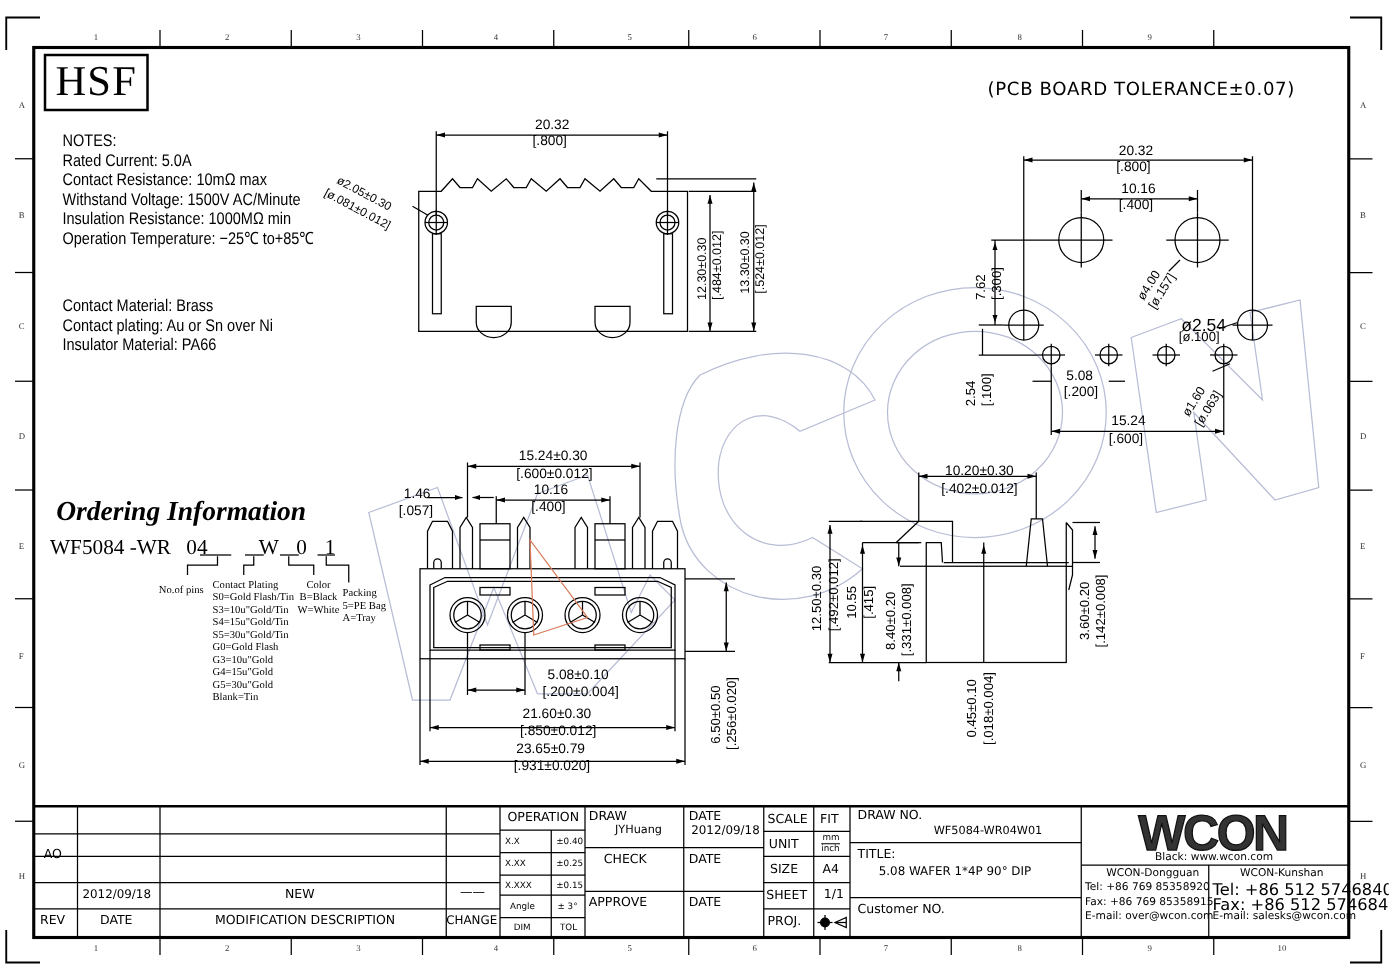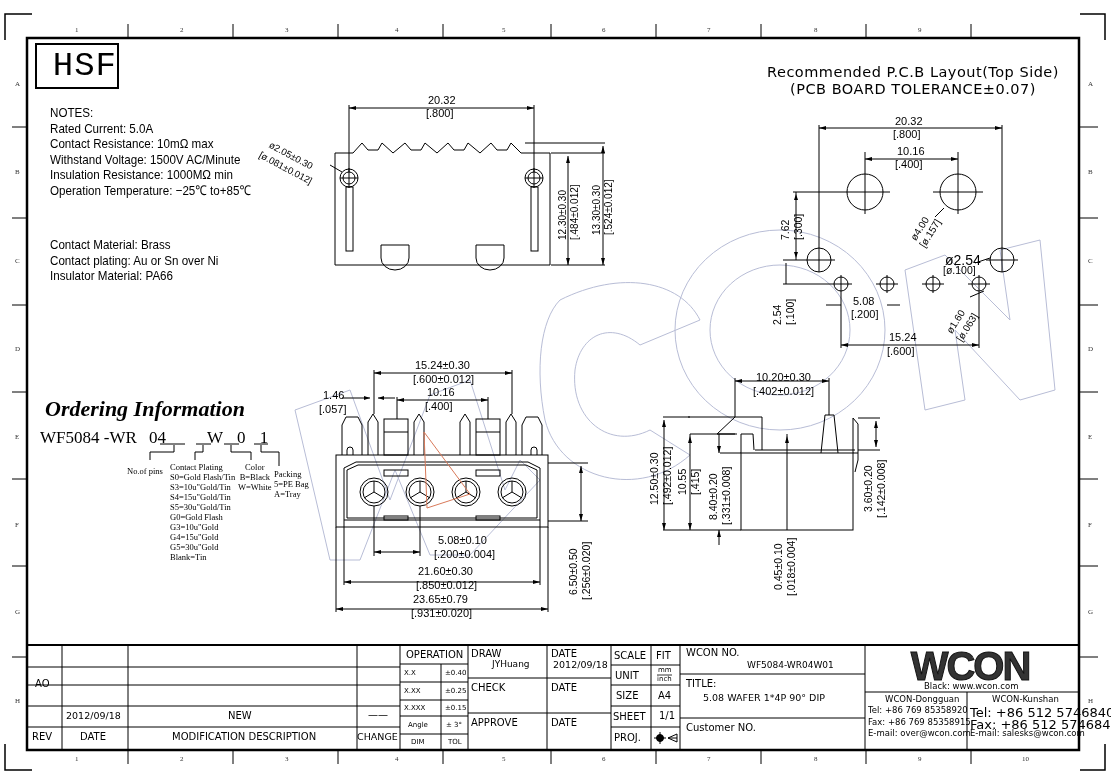--- a/index.html
+++ b/index.html
@@ -4,21 +4,21 @@
 <style>
   html, body { margin:0; padding:0; background:#ffffff; }
   body { width:1111px; height:784px; position:relative; overflow:hidden; font-family:"DejaVu Sans", sans-serif; color:#000; }
   svg { position:absolute; left:0; top:0; }
   .mono { font-family:"DejaVu Sans Mono", "Liberation Mono", monospace; }
   .txt { position:absolute; white-space:nowrap; line-height:1; }
   .notes { position:absolute; left:50px; top:105px; font-family:"Liberation Sans", sans-serif; font-size:13.5px; line-height:15.6px; transform:scaleX(0.86); transform-origin:left top; }
   .notes div { white-space:nowrap; }
   .materials { position:absolute; left:50px; top:237px; font-family:"Liberation Sans", sans-serif; font-size:13.5px; line-height:15.6px; transform:scaleX(0.86); transform-origin:left top; }
   .materials div { white-space:nowrap; }
-  .hsf { position:absolute; left:35px; top:43px; width:80px; height:42px; border:2px solid #000; font-family:Liberation Mono, monospace; font-size:34px; text-align:right; line-height:42px; letter-spacing:1px; }
+  .hsf { position:absolute; left:35px; top:43px; width:80px; height:42px; border:2px solid #000; font-family:Liberation Serif, serif; font-size:34px; text-align:center; line-height:42px; letter-spacing:1px; }
   .ord-title { position:absolute; left:45px; top:396px; font-family:"Liberation Serif", serif; font-style:italic; font-weight:bold; font-size:22px; }
   .ord-code { position:absolute; left:40px; top:428px; font-family:"Liberation Serif", serif; font-size:17px; white-space:nowrap; }
   .ord-small { position:absolute; font-family:"Liberation Serif", serif; font-size:8.5px; line-height:10px; white-space:nowrap; }
   .pcb-title { position:absolute; left:757px; top:64px; font-family:"DejaVu Sans", sans-serif; font-size:14.5px; line-height:17px; text-align:center; width:312px; letter-spacing:0.5px; }
   .dim { font-family:"Liberation Sans", sans-serif; font-size:11px; }
   .tb { position:absolute; font-family:"DejaVu Sans", sans-serif; font-size:10px; white-space:nowrap; line-height:1; }
   .tbs { font-size:7px; }
   .grid-label { position:absolute; font-family:"Liberation Serif", serif; font-size:7px; color:#333; }
 </style>
 </head>
@@ -455,21 +455,20 @@
 <div class="txt dim" style="left:428px;top:95px">20.32</div>
 <div class="txt dim" style="left:426px;top:108px">[.800]</div>
 <div class="txt dim" style="left:272px;top:140px;font-size:9.5px;transform:rotate(28deg);transform-origin:left top">ø2.05±0.30</div>
 <div class="txt dim" style="left:262px;top:150px;font-size:9.5px;transform:rotate(28deg);transform-origin:left top">[ø.081±0.012]</div>
 <div class="txt dim" style="left:558px;top:240px;transform:rotate(-90deg);transform-origin:left top;font-size:10px">12.30±0.30</div>
 <div class="txt dim" style="left:570px;top:240px;transform:rotate(-90deg);transform-origin:left top;font-size:10px">[.484±0.012]</div>
 <div class="txt dim" style="left:592px;top:235px;transform:rotate(-90deg);transform-origin:left top;font-size:10px">13.30±0.30</div>
 <div class="txt dim" style="left:604px;top:235px;transform:rotate(-90deg);transform-origin:left top;font-size:10px">[.524±0.012]</div>
 
 <div class="pcb-title">
-  <div>Recommended P.C.B Layout(Top Side)</div>
   <div>(PCB BOARD TOLERANCE±0.07)</div>
 </div>
 <div class="txt dim" style="left:895px;top:116px">20.32</div>
 <div class="txt dim" style="left:893px;top:129px">[.800]</div>
 <div class="txt dim" style="left:897px;top:146px">10.16</div>
 <div class="txt dim" style="left:895px;top:159px">[.400]</div>
 <div class="txt dim" style="left:909px;top:237px;transform:rotate(-58deg);transform-origin:left top;font-size:10px">ø4.00</div>
 <div class="txt dim" style="left:918px;top:244px;transform:rotate(-58deg);transform-origin:left top;font-size:10px">[ø.157]</div>
 <div class="txt dim" style="left:945px;top:253px;font-size:14px">ø2.54</div>
 <div class="txt dim" style="left:943px;top:265px;font-size:10.5px">[ø.100]</div>
@@ -530,37 +529,37 @@
 <div class="tb tbs" style="left:445px;top:705px">±0.15</div>
 <div class="tb tbs" style="left:408px;top:722px">Angle</div>
 <div class="tb tbs" style="left:446px;top:722px">± 3°</div>
 <div class="tb tbs" style="left:411px;top:739px">DIM</div>
 <div class="tb tbs" style="left:448px;top:739px">TOL</div>
 
 <div class="tb" style="left:471px;top:649px">DRAW</div>
 <div class="tb" style="left:492px;top:660px;font-size:9px">JYHuang</div>
 <div class="tb" style="left:551px;top:649px">DATE</div>
 <div class="tb" style="left:553px;top:660px;font-size:9.5px">2012/09/18</div>
-<div class="tb" style="left:471px;top:683px">CHECK</div>
+<div class="tb" style="left:483px;top:683px">CHECK</div>
 <div class="tb" style="left:551px;top:683px">DATE</div>
 <div class="tb" style="left:471px;top:718px">APPROVE</div>
 <div class="tb" style="left:551px;top:718px">DATE</div>
 
 <div class="tb" style="left:614px;top:651px">SCALE</div>
 <div class="tb" style="left:656px;top:651px">FIT</div>
 <div class="tb" style="left:615px;top:671px">UNIT</div>
 <div class="tb tbs" style="left:658px;top:667px">mm</div>
 <div class="tb tbs" style="left:657px;top:676px">inch</div>
 <div class="tb" style="left:616px;top:691px">SIZE</div>
 <div class="tb" style="left:658px;top:691px">A4</div>
 <div class="tb" style="left:613px;top:712px">SHEET</div>
 <div class="tb" style="left:659px;top:711px">1/1</div>
 <div class="tb" style="left:614px;top:733px">PROJ.</div>
 
-<div class="tb" style="left:686px;top:648px">WCON NO.</div>
+<div class="tb" style="left:686px;top:648px">DRAW NO.</div>
 <div class="tb mono" style="left:747px;top:661px;font-size:9px">WF5084-WR04W01</div>
 <div class="tb" style="left:686px;top:679px">TITLE:</div>
 <div class="tb mono" style="left:703px;top:693px;font-size:9.5px">5.08 WAFER 1*4P 90° DIP</div>
 <div class="tb" style="left:686px;top:723px">Customer NO.</div>
 
 <div class="tb" style="left:924px;top:682px;font-size:8.5px">Black: www.wcon.com</div>
 <div class="tb" style="left:885px;top:695px;font-size:8.5px">WCON-Dongguan</div>
 <div class="tb" style="left:868px;top:706px;font-size:8.5px">Tel: +86 769 85358920</div>
 <div class="tb" style="left:868px;top:718px;font-size:8.5px">Fax: +86 769 85358915</div>
 <div class="tb" style="left:868px;top:729px;font-size:8.5px">E-mail: over@wcon.com</div>

